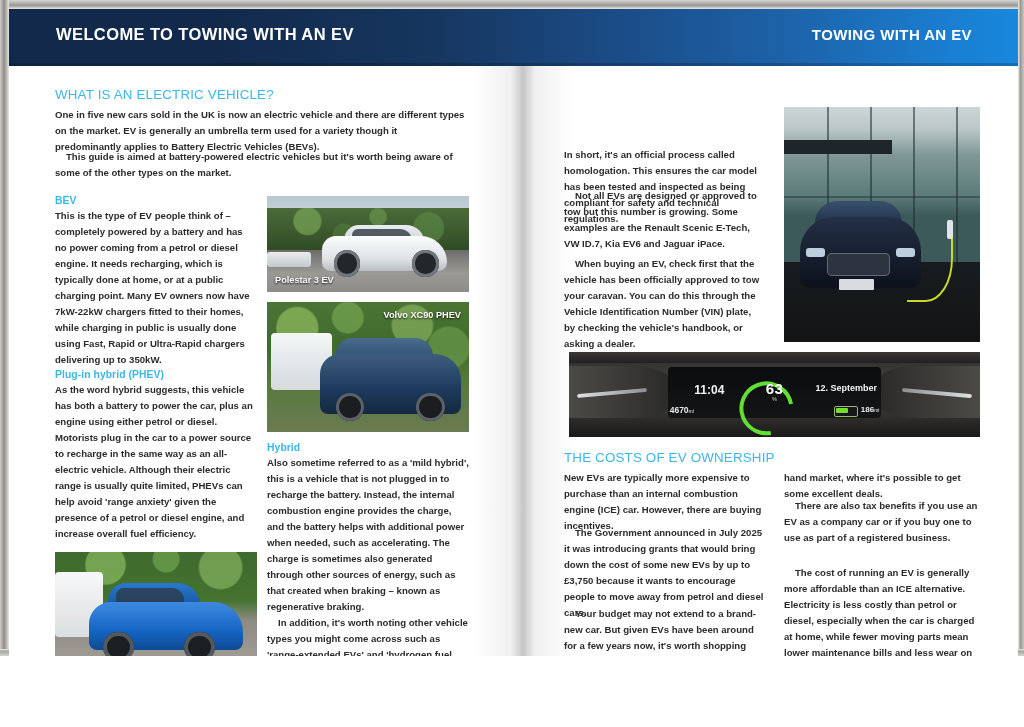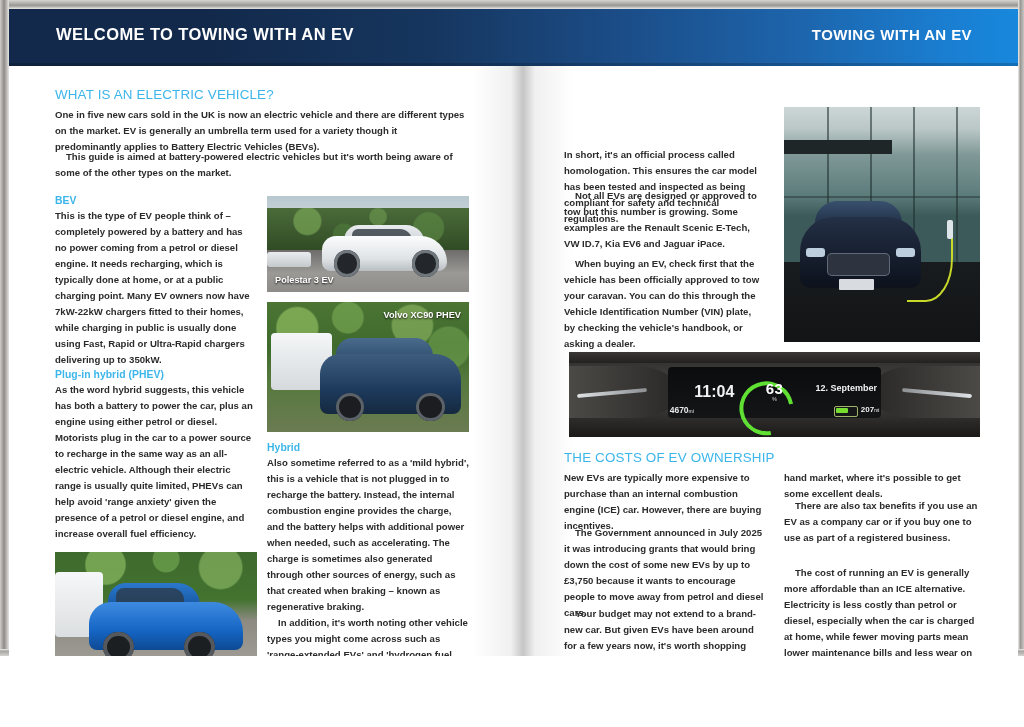--- a/index.html
+++ b/index.html
@@ -239,21 +239,21 @@
   .ph-dash .ring{position:absolute;left:50%;top:26%;transform:translateX(-50%);
      width:46px;height:46px;border-radius:50%;
      border:4px solid #5fe033;border-right-color:transparent;
      transform-origin:center; }
   .ph-dash .ringwrap{position:absolute;left:50%;top:24%;transform:translateX(-50%) rotate(35deg);
      width:48px;height:48px;}
   .ph-dash .soc{position:absolute;left:50%;top:33%;transform:translateX(-50%);
      color:#ffffff;font-size:15px;font-weight:bold;letter-spacing:0.5px;}
   .ph-dash .socunit{position:absolute;left:50%;top:52%;transform:translateX(-50%);
      color:#cfcfcf;font-size:5.5px;}
-  .ph-dash .clock{position:absolute;left:30.5%;top:36%;color:#f2f2f2;font-size:16px;font-weight:bold;}
+  .ph-dash .clock{position:absolute;left:30.5%;top:36%;color:#f2f2f2;font-size:12px;font-weight:bold;}
   .ph-dash .date{position:absolute;left:60%;top:36%;color:#f2f2f2;font-size:9px;font-weight:bold;}
   .ph-dash .odo{position:absolute;left:24.5%;top:62%;color:#e8e8e8;font-size:8.5px;font-weight:bold;}
   .ph-dash .odo small{font-size:5px;font-weight:normal;}
   .ph-dash .battbar{position:absolute;left:64.5%;top:63%;width:22px;height:9px;
      background:#151718;border:1px solid #9fb36a;border-radius:2px;}
   .ph-dash .battbar:before{content:"";position:absolute;left:1px;top:1px;width:12px;height:5px;background:#77dd2e;border-radius:1px;}
   .ph-dash .range{position:absolute;left:71%;top:62.5%;color:#f0f0f0;font-size:8px;font-weight:bold;}
   .ph-dash .range small{font-size:5px;font-weight:normal;}
 
   
@@ -395,21 +395,21 @@
         </div>
         <div class="soc">63</div>
         <div class="socunit">%</div>
         <div class="clock">11:04</div>
         <div class="date">12. September</div>
         <div class="odo">
           <span>4670</span><small>mi</small>
         </div>
         <div class="battbar"></div>
         <div class="range">
-          <span>207</span><small>mi</small>
+          <span>186</span><small>mi</small>
         </div>
       </div>
 
       <h2 class="section-head abs" style="left:50px; top:384px; width:240px;">THE COSTS OF EV OWNERSHIP</h2>
 
       <p class="body abs" style="left:50px; top:404px; width:200px;">New EVs are typically more expensive to purchase than an internal combustion engine (ICE) car. However, there are buying incentives.</p>
 
       <p class="body indent abs" style="left:50px; top:459px; width:200px;">The Government announced in July 2025 it was introducing grants that would bring down the cost of some new EVs by up to £3,750 because it wants to encourage people to move away from petrol and diesel cars.</p>
 
       <p class="body indent abs" style="left:50px; top:540px; width:200px;">Your budget may not extend to a brand-new car. But given EVs have been around for a few years now, it's worth shopping around on the second-</p>

